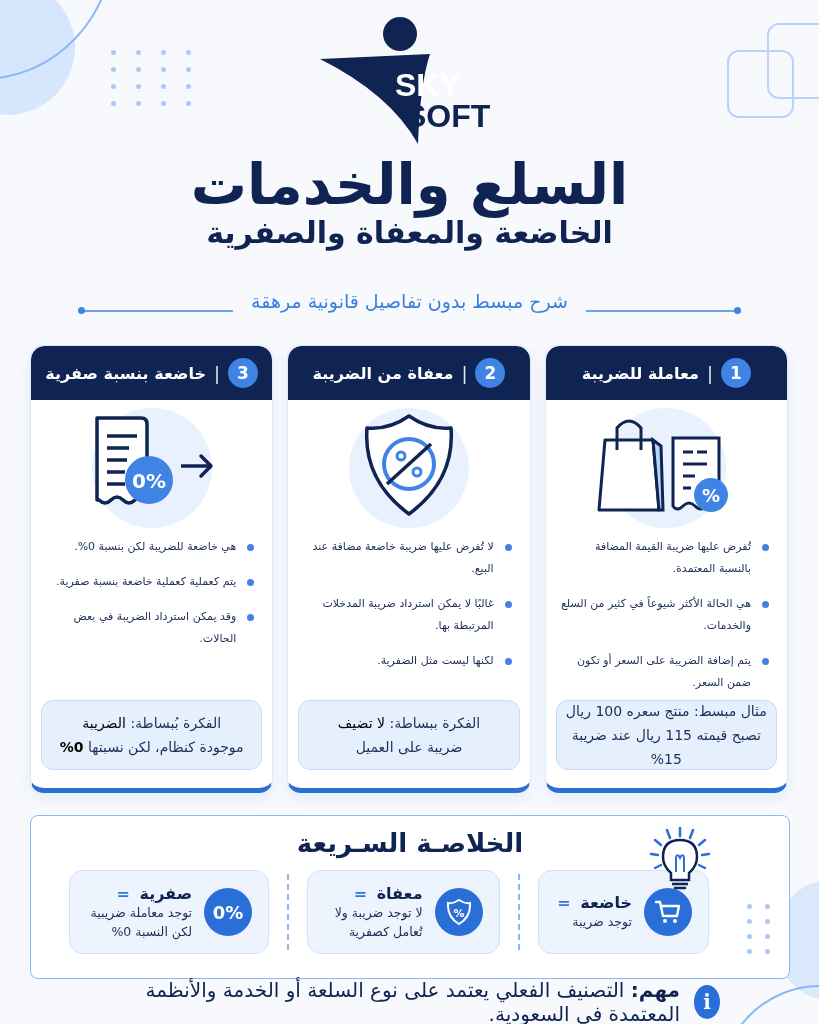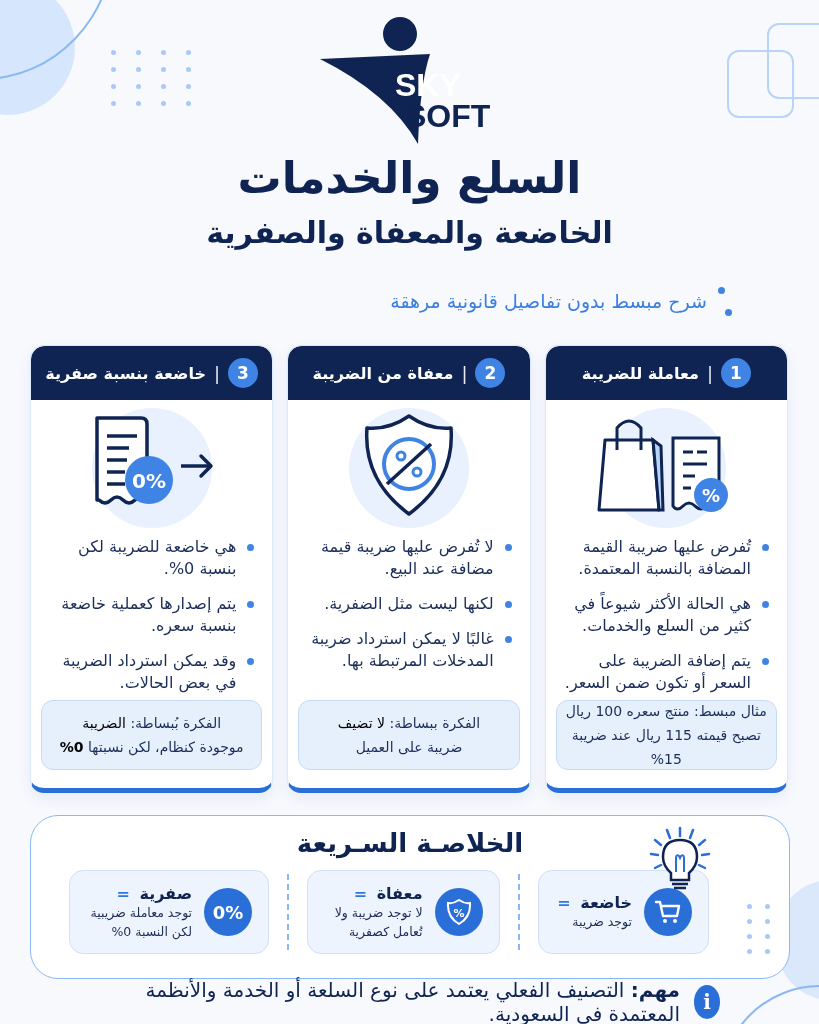--- a/index.html
+++ b/index.html
@@ -21,23 +21,23 @@
   .sq2 { left: 727px; top: 50px; width: 67px; height: 68px; border: 2px solid #b8d4f8; border-radius: 12px; }
   .deco-circle-br { left: 775px; top: 880px; width: 110px; height: 120px; border-radius: 50%; background: #dbe8fc; }
   .deco-ring-br { left: 720px; top: 985px; width: 200px; height: 200px; border-radius: 50%; border: 2px solid #8ab8f5; }
 
   
   .logo { position: absolute; left: 320px; top: 14px; width: 190px; height: 130px; }
   .logo svg { width: 100%; height: 100%; }
 
   
   .title { position: absolute; left: 0; width: 819px; text-align: center; font-weight: bold; color: #0f2452; direction: rtl; }
-  .title-1 { top: 152px; font-size: 44px; }
+  .title-1 { top: 152px; font-size: 56px; }
   .title-2 { top: 215px; font-size: 30px; }
-  .subtitle-row { position: absolute; top: 290px; left: 62px; width: 663px; display: flex; align-items: flex-start; direction: rtl; flex-direction: column; }
+  .subtitle-row { position: absolute; top: 290px; left: 78px; width: 663px; display: flex; align-items: flex-end; direction: rtl; }
   .subtitle-row .line { flex: 1; height: 2px; background: #6ea3ee; position: relative; }
   .subtitle-row .line::after { content: ""; position: absolute; top: -3px; width: 7px; height: 7px; border-radius: 50%; background: #3f84e5; }
   .subtitle-row .line.r::after { right: 0; }
   .subtitle-row .line.l::after { left: 0; }
   .subtitle { color: #3a7ee0; font-size: 19px; padding: 0 18px; white-space: nowrap; }
 
   
   .cards { position: absolute; top: 345px; left: 30px; width: 758px; display: flex; flex-direction: row-reverse; gap: 14px; }
   .card {
     width: 244px; height: 448px; background: #fff; border-radius: 14px;
@@ -50,34 +50,34 @@
     height: 54px; background: #0f2452; border-radius: 14px 14px 0 0;
     display: flex; align-items: center; justify-content: center; gap: 8px; padding: 0 14px;
     color: #fff; font-weight: bold; font-size: 16px;
   }
   .card-num { width: 30px; height: 30px; border-radius: 50%; background: #3f84e5; color: #fff; font-size: 17px; display: flex; align-items: center; justify-content: center; font-weight: bold; flex-shrink: 0; }
   .card-sep { font-weight: normal; font-size: 18px; opacity: 0.9; }
   .card-icon { height: 130px; display: flex; align-items: center; justify-content: center; position: relative; }
   .card-icon .bg { position: absolute; width: 120px; height: 120px; border-radius: 50%; background: #e8f1fd; top: 8px; left: 50%; transform: translateX(-50%); }
   .card-icon svg { position: relative; }
   .bullets { list-style: none; padding: 6px 18px 0 14px; }
-  .bullets li { position: relative; padding-right: 18px; font-size: 16px; line-height: 22px; margin-bottom: 13px; color: #1b2d58; }
+  .bullets li { position: relative; padding-right: 18px; font-size: 11px; line-height: 22px; margin-bottom: 13px; color: #1b2d58; }
   .bullets li::before { content: ""; position: absolute; right: 0; top: 8px; width: 7px; height: 7px; border-radius: 50%; background: #3f84e5; }
   .note {
     position: absolute; left: 10px; right: 10px; bottom: 18px; height: 70px;
     background: #e6f0fd; border: 1px solid #c5dbf8; border-radius: 12px;
     display: flex; flex-direction: column; align-items: center; justify-content: center;
     font-size: 14px; line-height: 24px; color: #1b2d58; text-align: center;
   }
   .hl { color: #000000; font-weight: bold; }
 
   
   .summary {
     position: absolute; left: 30px; top: 815px; width: 760px; height: 164px;
-    border: 1.5px solid #8ab8f5; border-radius: 28px; background: #fff;
+    border: 1.5px solid #8ab8f5; border-radius: 8px; background: #fff;
     direction: rtl;
   }
   .summary-title { position: absolute; top: 12px; left: 0; right: 0; text-align: center; font-size: 26px; font-weight: bold; color: #0f2452; }
   .s-items { position: absolute; top: 54px; left: 38px; right: 80px; display: flex; flex-direction: row; align-items: center; gap: 0; }
   .s-item {
     height: 84px; background: #eef4fd; border: 1px solid #cfe0f8; border-radius: 14px;
     display: flex; align-items: center; gap: 12px; padding: 0 16px;
   }
   .s-item.i1 { width: 178px; }
   .s-item.i2 { width: 200px; }
@@ -186,23 +186,23 @@
       <div class="bg"></div>
       <svg width="100" height="110" viewBox="0 0 100 110">
         <path d="M50 6 Q70 20 92 18 Q96 70 50 104 Q4 70 8 18 Q30 20 50 6 Z" fill="#fff" stroke="#0f2452" stroke-width="3.5" stroke-linejoin="round"></path>
         <circle cx="50" cy="54" r="25" fill="none" stroke="#3f84e5" stroke-width="4"></circle>
         <circle cx="42" cy="46" r="4" fill="none" stroke="#3f84e5" stroke-width="3"></circle>
         <circle cx="58" cy="62" r="4" fill="none" stroke="#3f84e5" stroke-width="3"></circle>
         <line x1="28" y1="74" x2="72" y2="34" stroke="#0f2452" stroke-width="3.5"></line>
       </svg>
     </div>
     <ul class="bullets">
-      <li>لا تُفرض عليها ضريبة قيمة مضافة عند البيع.</li>
+      <li>لا تُفرض عليها ضريبة خاضعة مضافة عند البيع.</li>
+      <li>غالبًا لا يمكن استرداد ضريبة المدخلات المرتبطة بها.</li>
       <li>لكنها ليست مثل الضفرية.</li>
-      <li>غالبًا لا يمكن استرداد ضريبة المدخلات المرتبطة بها.</li>
     </ul>
     <div class="note">
       <div>
         <span>الفكرة ببساطة:</span>
         <span class="hl" style="font-weight:normal">لا تضيف</span>
       </div>
       <div>ضريبة على العميل</div>
     </div>
   </div>
 
@@ -222,21 +222,21 @@
         <line x1="30" y1="62" x2="48" y2="62" stroke="#0f2452" stroke-width="3.5"></line>
         <line x1="30" y1="74" x2="48" y2="74" stroke="#0f2452" stroke-width="3.5"></line>
         <circle cx="72" cy="70" r="24" fill="#3f84e5"></circle>
         <text x="72" y="78" text-anchor="middle" font-family="DejaVu Sans, sans-serif" font-weight="bold" font-size="20" fill="#fff">0%</text>
         <line x1="104" y1="56" x2="134" y2="56" stroke="#0f2452" stroke-width="3.5"></line>
         <path d="M124 46 L134 56 L124 66" fill="none" stroke="#0f2452" stroke-width="3.5" stroke-linejoin="round" stroke-linecap="round"></path>
       </svg>
     </div>
     <ul class="bullets">
       <li>هي خاضعة للضريبة لكن بنسبة 0%.</li>
-      <li>يتم إصدارها كعملية خاضعة بنسبة سعره.</li>
+      <li>يتم كعملية كعملية خاضعة بنسبة صفرية.</li>
       <li>وقد يمكن استرداد الضريبة في بعض الحالات.</li>
     </ul>
     <div class="note">
       <div>
         <span>الفكرة بُبساطة:</span>
         <span class="hl" style="font-weight:normal">الضريبة</span>
       </div>
       <div>
         <span>موجودة كنظام، لكن نسبتها</span>
         <span class="hl">0%</span>

